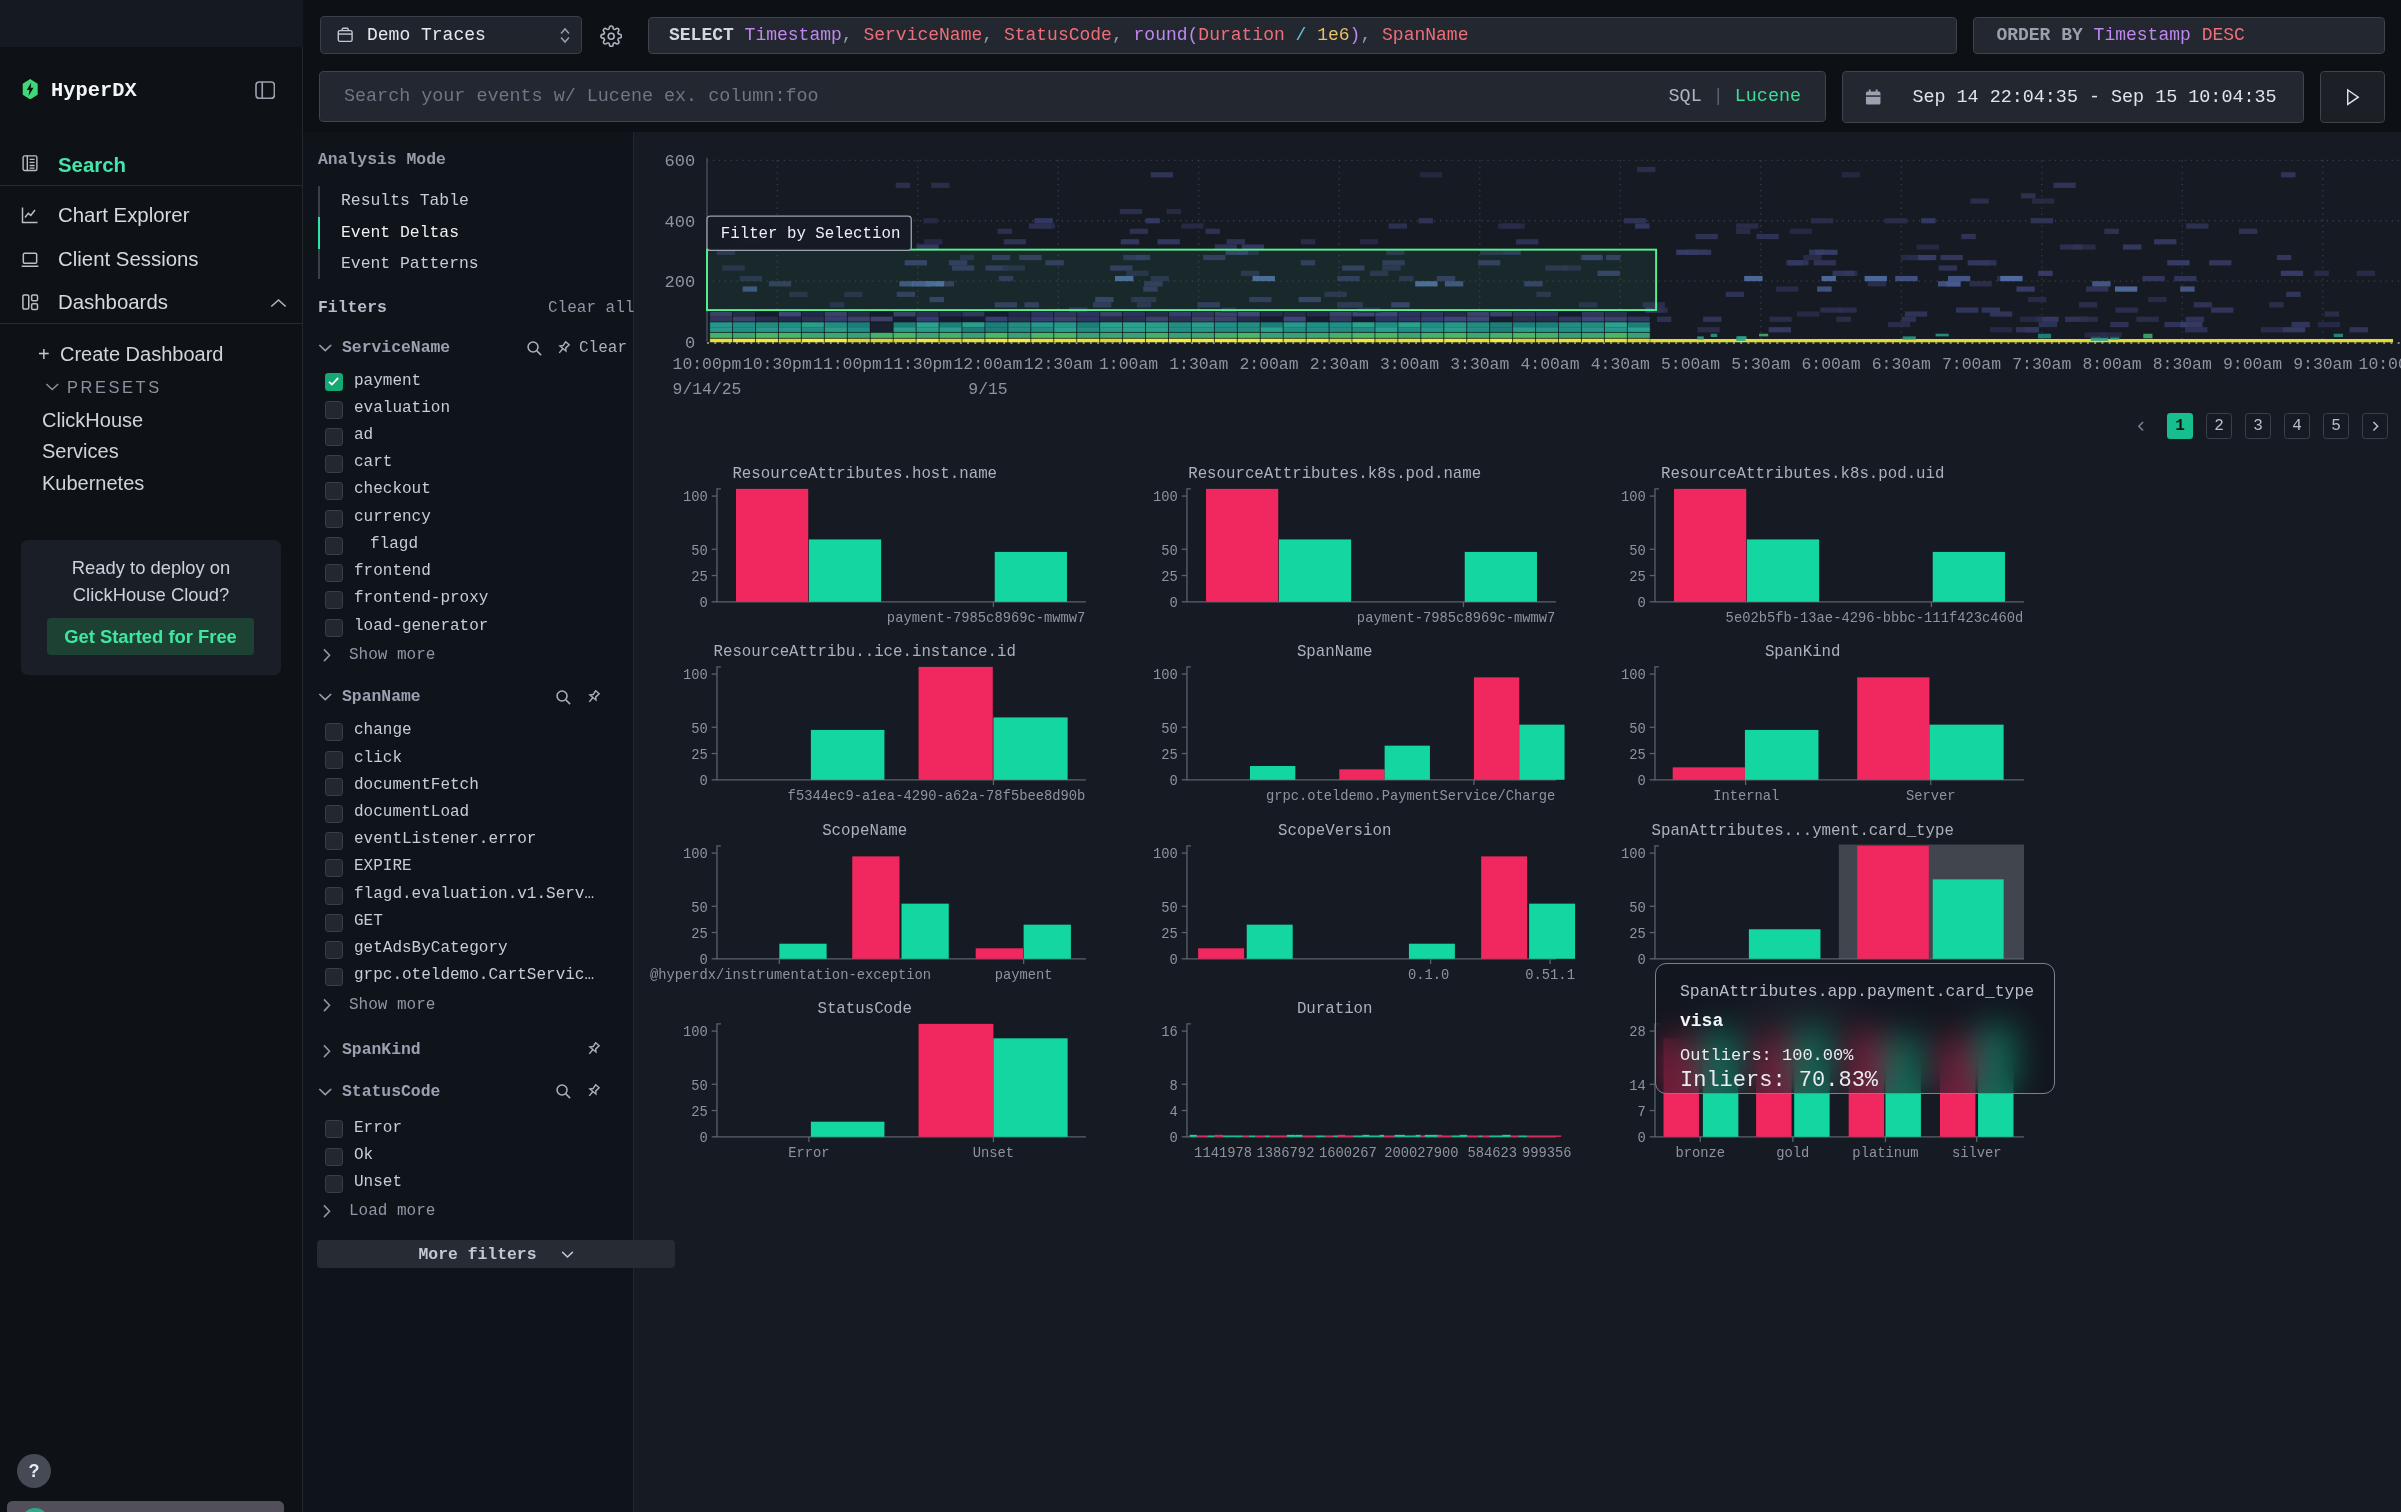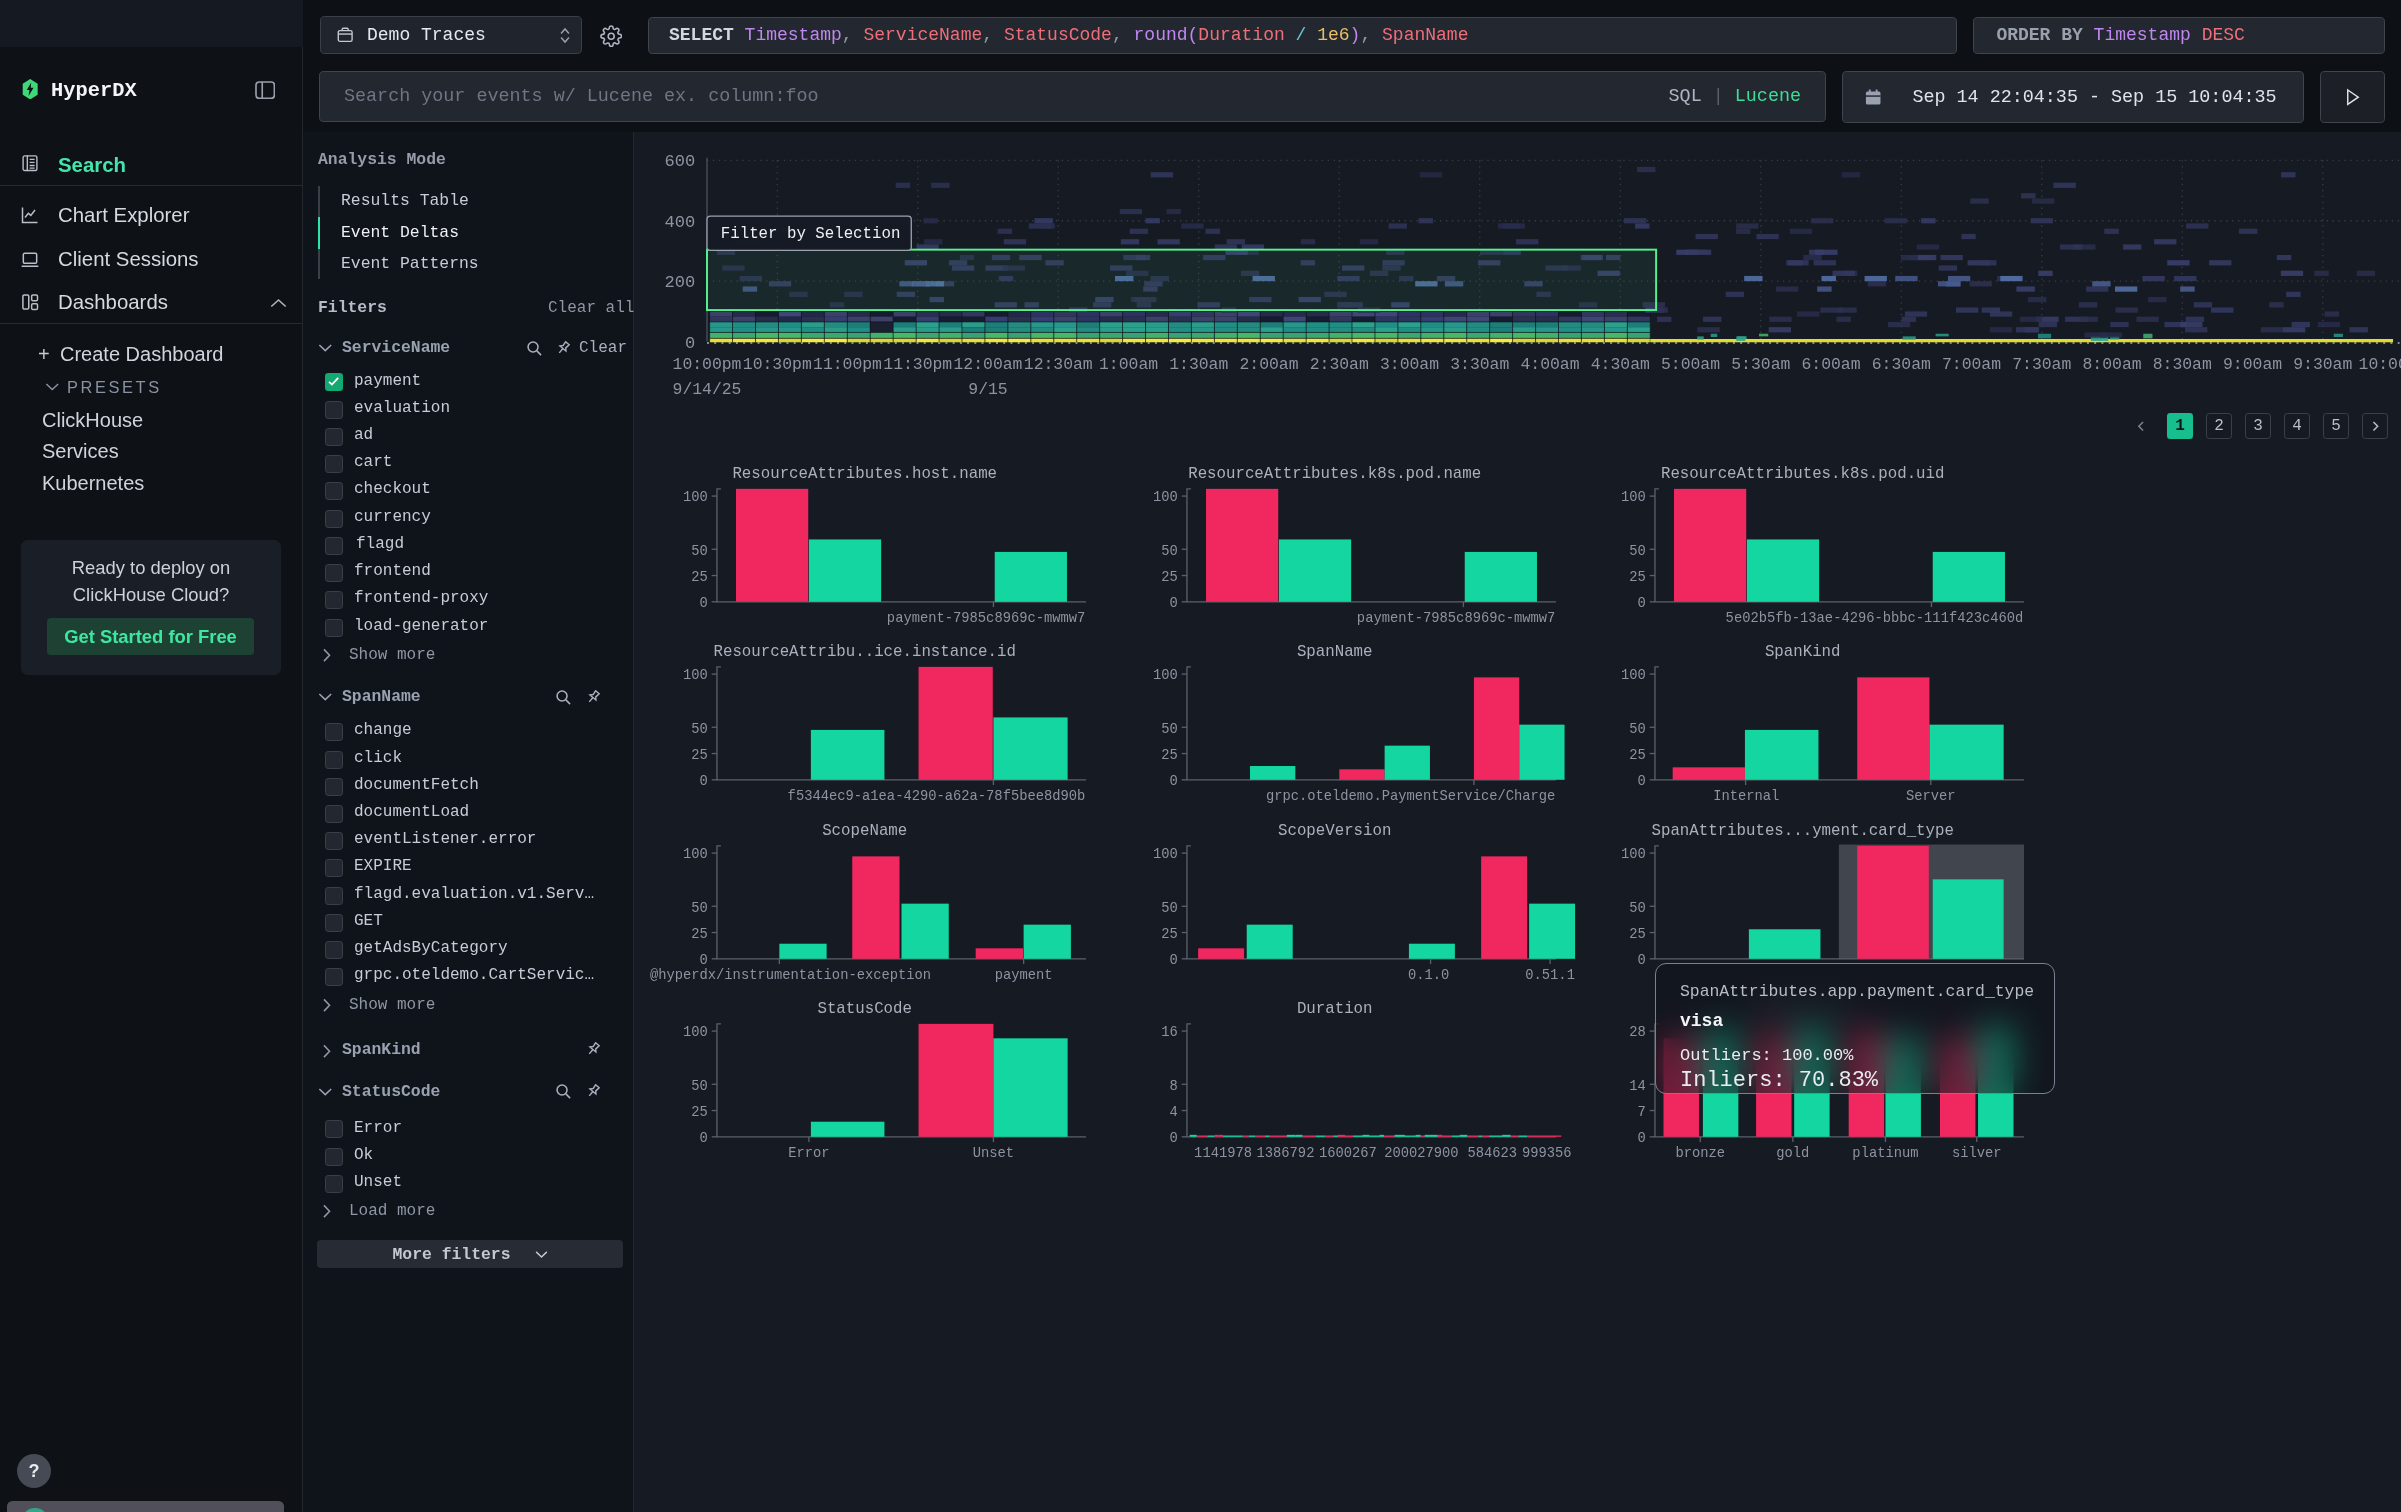--- a/index.html
+++ b/index.html
@@ -983,21 +983,21 @@
     <div style="position:absolute;left:354px;top:399px;font-size:16px;color:#c8ccd6">evaluation</div>
     <div style="position:absolute;left:325px;top:428px;width:18px;height:18px;border-radius:3.3px;background:#23272f;border:1px solid #3a3f48;box-sizing:border-box"></div>
     <div style="position:absolute;left:354px;top:426px;font-size:16px;color:#c8ccd6">ad</div>
     <div style="position:absolute;left:325px;top:455px;width:18px;height:18px;border-radius:3.3px;background:#23272f;border:1px solid #3a3f48;box-sizing:border-box"></div>
     <div style="position:absolute;left:354px;top:453px;font-size:16px;color:#c8ccd6">cart</div>
     <div style="position:absolute;left:325px;top:482px;width:18px;height:18px;border-radius:3.3px;background:#23272f;border:1px solid #3a3f48;box-sizing:border-box"></div>
     <div style="position:absolute;left:354px;top:480px;font-size:16px;color:#c8ccd6">checkout</div>
     <div style="position:absolute;left:325px;top:510px;width:18px;height:18px;border-radius:3.3px;background:#23272f;border:1px solid #3a3f48;box-sizing:border-box"></div>
     <div style="position:absolute;left:354px;top:508px;font-size:16px;color:#c8ccd6">currency</div>
     <div style="position:absolute;left:325px;top:537px;width:18px;height:18px;border-radius:3.3px;background:#23272f;border:1px solid #3a3f48;box-sizing:border-box"></div>
-    <div style="position:absolute;left:356px;top:535px;font-size:16px;color:#c8ccd6">flagd</div>
+    <div style="position:absolute;left:370px;top:535px;font-size:16px;color:#c8ccd6">flagd</div>
     <div style="position:absolute;left:325px;top:564px;width:18px;height:18px;border-radius:3.3px;background:#23272f;border:1px solid #3a3f48;box-sizing:border-box"></div>
     <div style="position:absolute;left:354px;top:562px;font-size:16px;color:#c8ccd6">frontend</div>
     <div style="position:absolute;left:325px;top:591px;width:18px;height:18px;border-radius:3.3px;background:#23272f;border:1px solid #3a3f48;box-sizing:border-box"></div>
     <div style="position:absolute;left:354px;top:589px;font-size:16px;color:#c8ccd6">frontend-proxy</div>
     <div style="position:absolute;left:325px;top:619px;width:18px;height:18px;border-radius:3.3px;background:#23272f;border:1px solid #3a3f48;box-sizing:border-box"></div>
     <div style="position:absolute;left:354px;top:617px;font-size:16px;color:#c8ccd6">load-generator</div>
     <svg style="position:absolute;left:322px;top:648px" width="9.2" height="14.5" viewBox="0 0 14 22" fill="none" stroke="#8f96a4" stroke-width="2.4">
       <path d="M3 2 L11.5 11 L3 20"></path>
     </svg>
     <div style="position:absolute;left:349px;top:646px;font-size:16px;color:#8f96a4">Show more</div>
@@ -1066,21 +1066,21 @@
     <div style="position:absolute;left:325px;top:1120px;width:18px;height:18px;border-radius:3.3px;background:#23272f;border:1px solid #3a3f48;box-sizing:border-box"></div>
     <div style="position:absolute;left:354px;top:1119px;font-size:16px;color:#c8ccd6">Error</div>
     <div style="position:absolute;left:325px;top:1148px;width:18px;height:18px;border-radius:3.3px;background:#23272f;border:1px solid #3a3f48;box-sizing:border-box"></div>
     <div style="position:absolute;left:354px;top:1146px;font-size:16px;color:#c8ccd6">Ok</div>
     <div style="position:absolute;left:325px;top:1175px;width:18px;height:18px;border-radius:3.3px;background:#23272f;border:1px solid #3a3f48;box-sizing:border-box"></div>
     <div style="position:absolute;left:354px;top:1173px;font-size:16px;color:#c8ccd6">Unset</div>
     <svg style="position:absolute;left:322px;top:1204px" width="9.2" height="14.5" viewBox="0 0 14 22" fill="none" stroke="#8f96a4" stroke-width="2.4">
       <path d="M3 2 L11.5 11 L3 20"></path>
     </svg>
     <div style="position:absolute;left:349px;top:1202px;font-size:16px;color:#8f96a4">Load more</div>
-    <div style="position:absolute;left:317px;top:1240px;width:306px;height:28px;background:#272b33;border-radius:4px;display:flex;align-items:center;justify-content:center;gap:24px">
+    <div style="position:absolute;left:317px;top:1240px;width:358px;height:28px;background:#272b33;border-radius:4px;display:flex;align-items:center;justify-content:center;gap:24px">
       <span style="font-size:16.4px;font-weight:700;color:#c3c9d3">More filters</span>
       <svg width="13" height="8.5" viewBox="0 0 22 14" fill="none" stroke="#c3c9d3" stroke-width="2.4">
         <path d="M2 3 L11 11.5 L20 3"></path>
       </svg>
     </div>
 
 <div class="sans" style="position:absolute;left:0;top:0;width:303px;height:1512px;background:#0e1116;border-right:0.7px solid #22262e;box-sizing:border-box">
   <svg style="position:absolute;left:22px;top:32px" width="16.4" height="20.4" viewBox="0 0 24 30">
     <path d="M12 0 L23 7 L23 23 L12 30 L1 23 L1 7 Z" fill="#3fd878"></path>
     <path d="M13.5 5 L7 16 L11 16 L9.5 25 L17 13 L12.8 13 Z" fill="#0c1016"></path>

